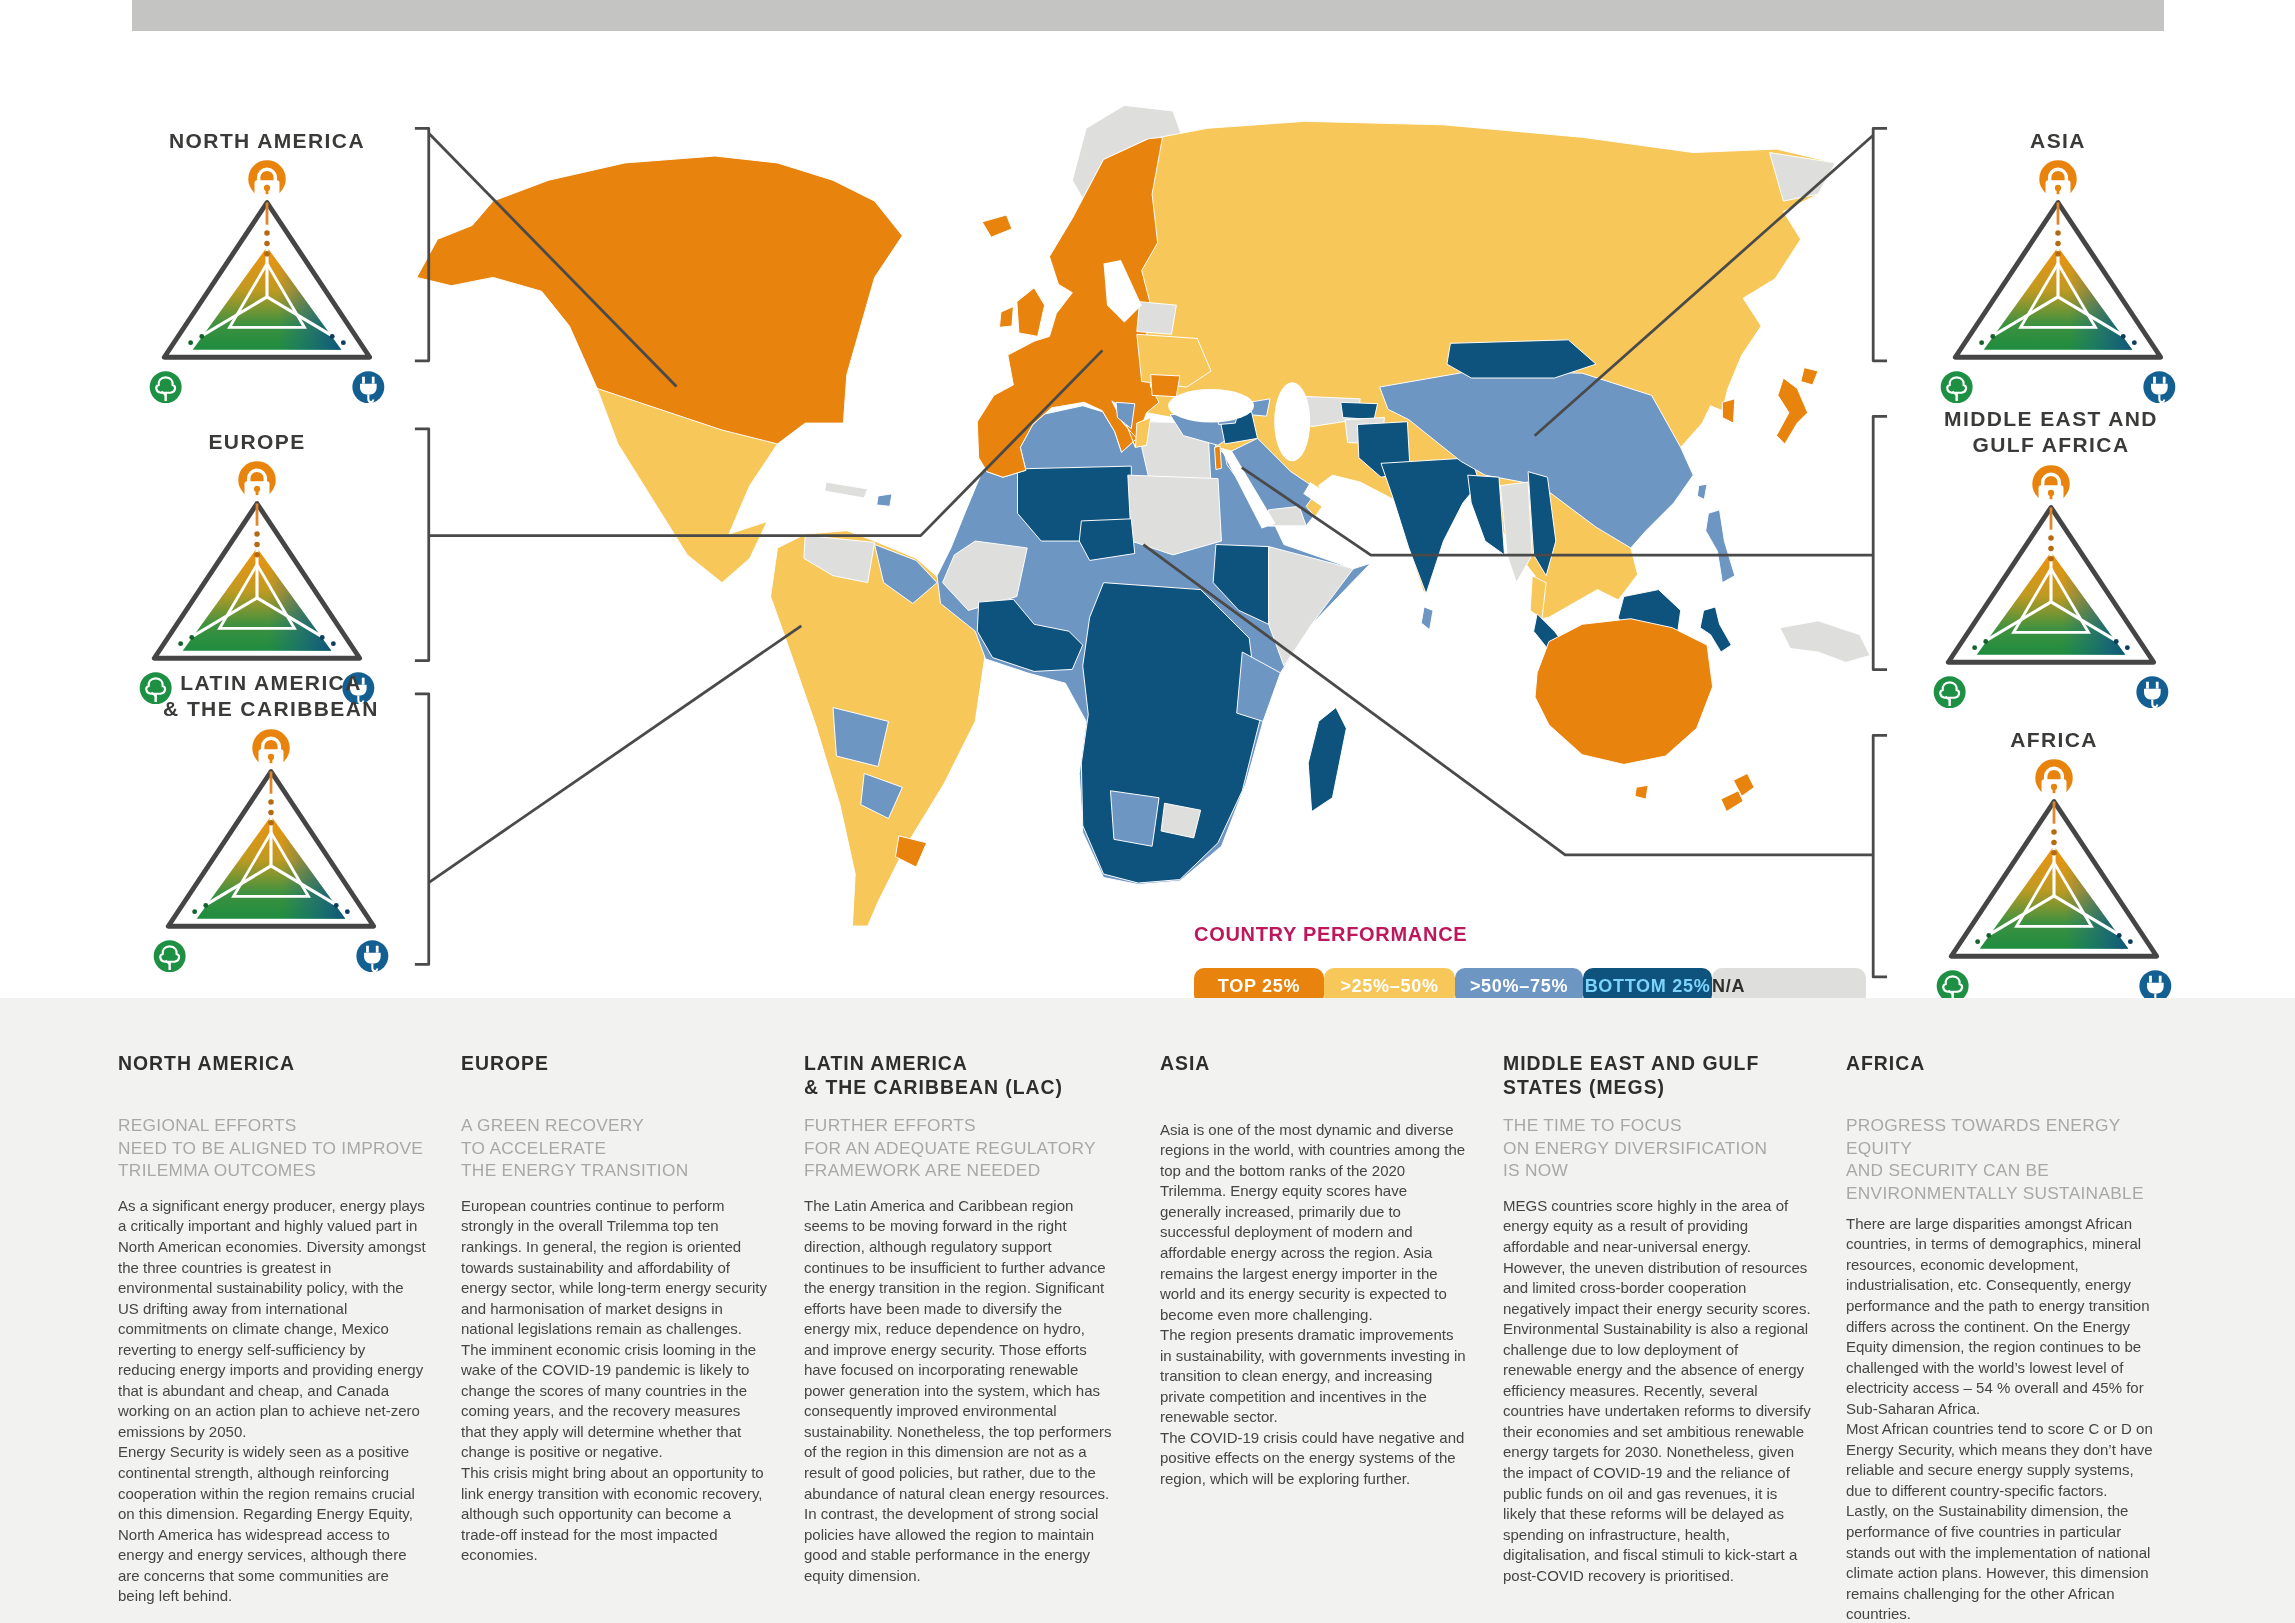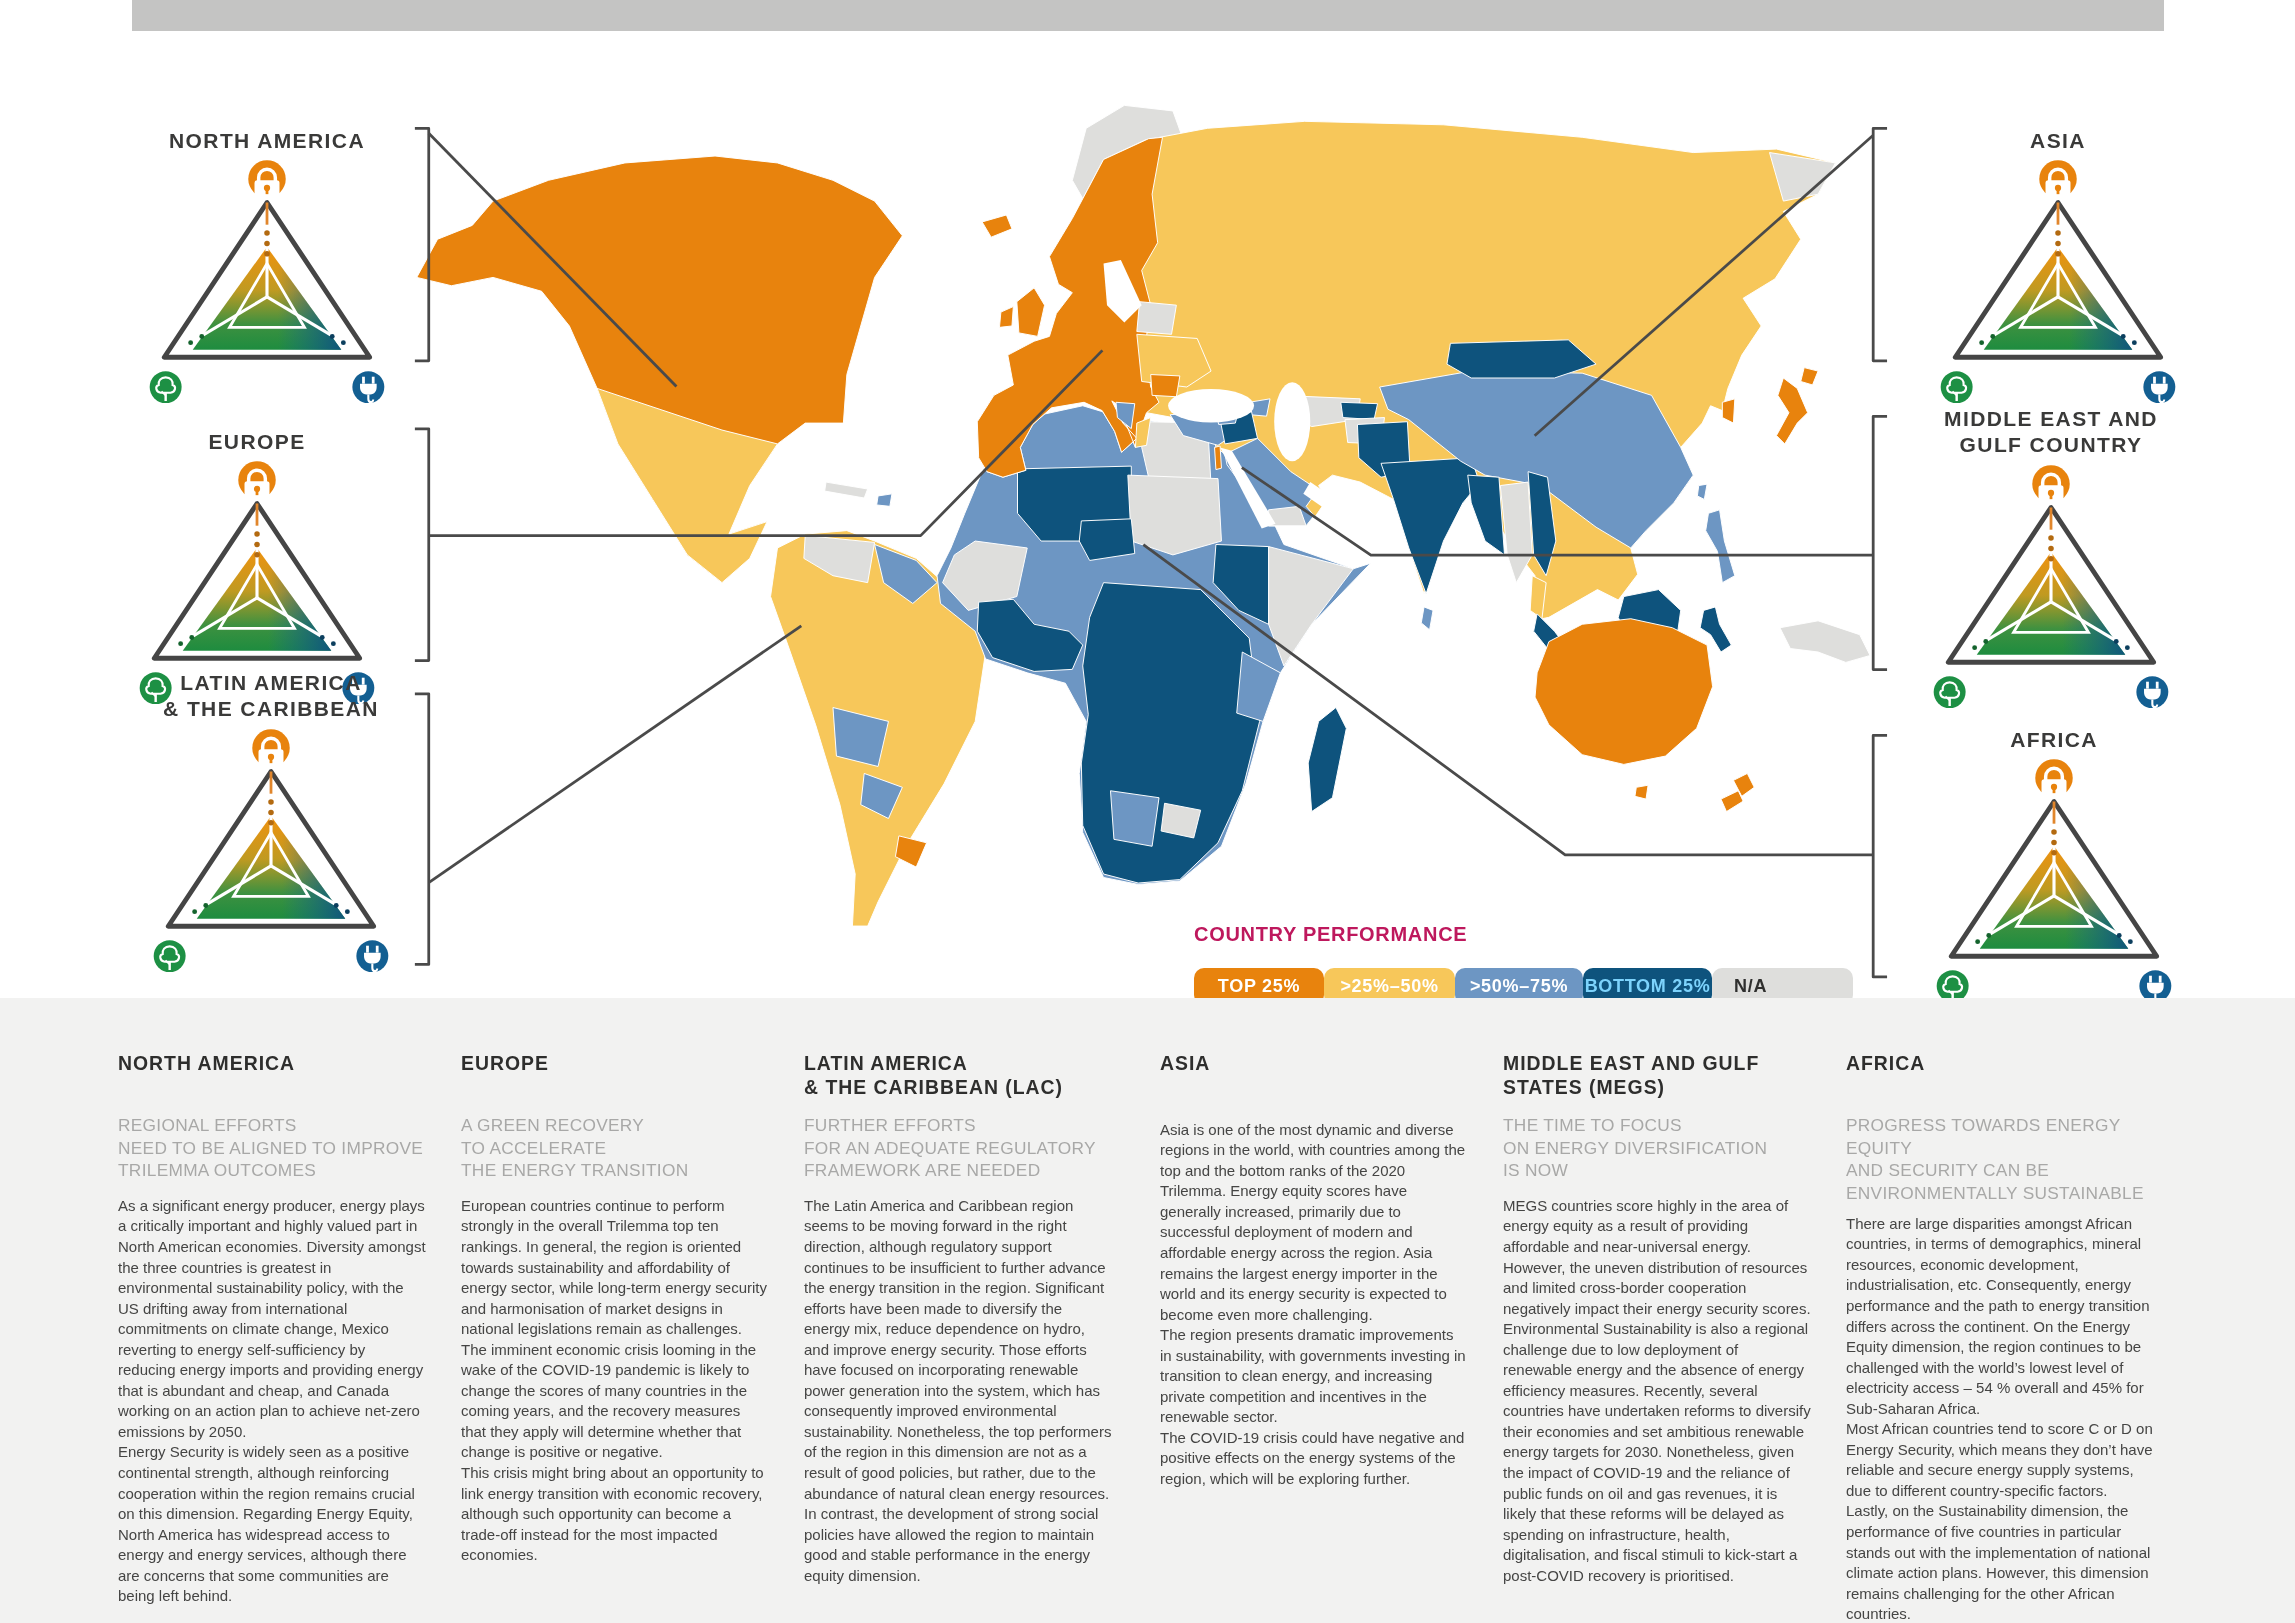--- a/index.html
+++ b/index.html
@@ -15,21 +15,21 @@
   
   .legend{position:absolute;left:1194px;top:923px;}
   .legend-title{font-size:20px;font-weight:bold;color:#be185d;letter-spacing:0.7px;margin-bottom:22px;}
   .legend-row{display:flex;}
   .legend-item{height:37px;display:flex;align-items:center;justify-content:center;
                font-size:18px;font-weight:bold;letter-spacing:0.7px;border-radius:10px;}
   .li-0{width:130px;background:var(--c-top);color:#ffffff;}
   .li-1{width:131px;background:var(--c-q2);color:#ffffff;}
   .li-2{width:128px;background:var(--c-q3);color:#ffffff;text-align:center;}
   .li-3{width:129px;background:var(--c-bottom);color:#7dd3fc;}
-  .li-4{width:141px;background:var(--c-na);color:#2f2f2e;justify-content:flex-start;padding-left:22px;box-sizing:border-box;}
+  .li-4{width:154px;background:var(--c-na);color:#2f2f2e;justify-content:flex-start;padding-left:0;box-sizing:border-box;}
 
   
   .bottom{position:absolute;left:0;top:998px;width:2295px;height:625px;background:#f2f2f1;}
   .col{position:absolute;top:54px;width:308px;}
   .col-heading{color:#2e2e2d;font-size:19.4px;font-weight:bold;letter-spacing:1px;line-height:1.22;
                min-height:58px;white-space:pre-line;}
   .col-sub{color:#a8a8a7;font-size:17.3px;letter-spacing:0.3px;line-height:1.3;min-height:72px;
            white-space:pre-line;margin-top:4.2px;}
   .col-body{margin-top:9.7px;}
   .col-body p{margin:0;color:#454544;font-size:15px;line-height:1.37;}
@@ -237,21 +237,21 @@
 
   <div class="tri-block" style="left:1933px;top:128px;">
     <div class="tri-label">ASIA</div>
     <svg class="tri-svg" width="236" height="250" viewBox="0 0 340 360">
         <use href="#tri-sym"></use>
       </svg>
   </div>
 
   <div class="tri-block" style="left:1926px;top:406px;">
     <div class="tri-label">MIDDLE EAST AND
-GULF COUNTRY</div>
+GULF AFRICA</div>
     <svg class="tri-svg" width="236" height="250" viewBox="0 0 340 360">
         <use href="#tri-sym"></use>
       </svg>
   </div>
 
   <div class="tri-block" style="left:1929px;top:727px;">
     <div class="tri-label">AFRICA</div>
     <svg class="tri-svg" width="236" height="250" viewBox="0 0 340 360">
         <use href="#tri-sym"></use>
       </svg>

